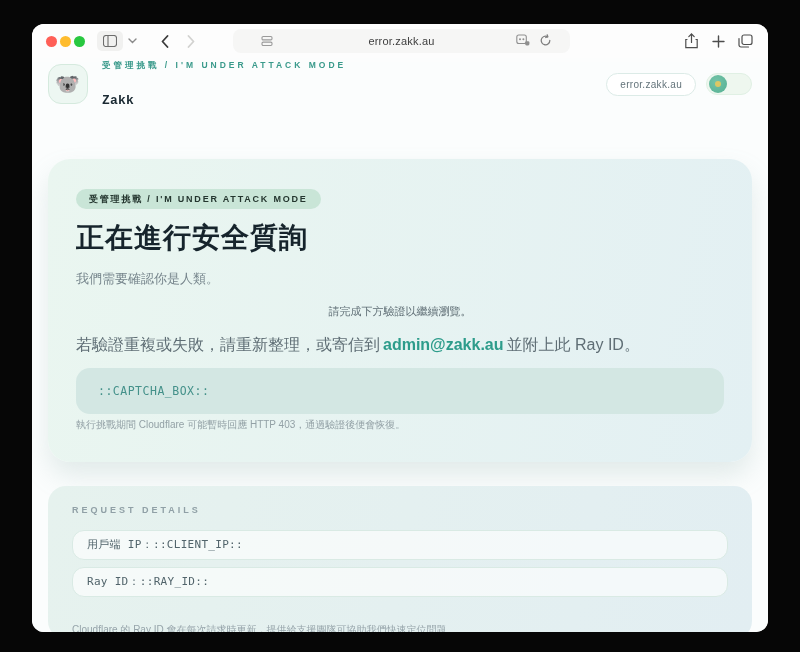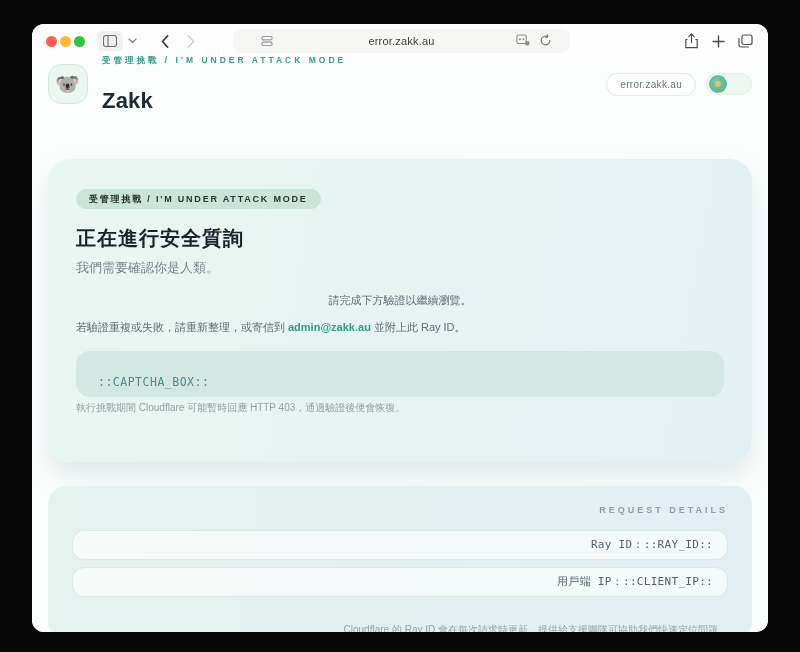--- a/index.html
+++ b/index.html
@@ -40,21 +40,21 @@
   
   .page { height:574px; background:#fbfdfd; position:relative; }
   .site-header { display:flex; align-items:center; margin:4px 16px 0; height:44px; }
   .avatar {
     width:40px; height:40px; border-radius:13px; background:#edf7f2;
     border:1px solid #d5eade; display:flex; align-items:center; justify-content:center;
     font-size:20px; line-height:1;
   }
   .head-text { margin-left:14px; }
   .eyebrow { font-size:8.5px; font-weight:700; letter-spacing:3px; color:#3a9a8b; }
-  .site-name { margin-top:21px; font-size:22px; font-weight:700; color:#1b2a33; letter-spacing:.2px; }
+  .site-name { margin-top:21px; font-size:13px; font-weight:700; color:#1b2a33; letter-spacing:.2px;font-family:Liberation Mono, monospace; }
   .head-right { margin-left:auto; display:flex; align-items:center; }
   .domain-pill {
     font-size:10px; color:#64747b; background:#ffffff; border:1px solid #dcebe7;
     border-radius:999px; padding:5px 13px; letter-spacing:.3px;
   }
   .toggle {
     position:relative; width:46px; height:22px; margin-left:10px;
     background:#eef7ef; border:1px solid #e0f0e4; border-radius:11px; cursor:default;
   }
   .toggle .knob {
@@ -68,37 +68,36 @@
   .main-card {
     margin-top:53px; height:303px; padding:28px 28px 18px;
     background:linear-gradient(100deg,#eaf6f0 0%,#e3f0f3 100%);
     box-shadow:0 14px 26px rgba(140,175,170,.22);
   }
   .badge {
     display:inline-block; margin-top:2px; height:20px; line-height:20px;
     padding:0 13px; border-radius:10px; background:#c9e5d7;
     font-size:9px; font-weight:700; letter-spacing:1.8px; color:#24362f;
   }
-  .main-title { margin-top:12px; font-size:20px; line-height:34px; font-weight:700; color:#16242c; letter-spacing:1px; }
-  .main-sub { margin-top:4px; font-size:13px; line-height:18px; color:#75848b; }
+  .main-title { margin-top:12px; font-size:28px; line-height:34px; font-weight:700; color:#16242c; letter-spacing:1px; }
+  .main-sub { margin-top:15px; font-size:13px; line-height:18px; color:#75848b; }
   .instruction { margin-top:16px; font-size:11px; line-height:15px; color:#5f6e75;text-align:center; }
-  .fallback { margin-top:12px; font-size:11px; line-height:15px; color:#5f6e75; }
+  .fallback { margin-top:18px; font-size:16px; line-height:15px; color:#5f6e75; }
   .email-link { color:#2d9c8b; font-weight:700; margin:0 3px; cursor:pointer; }
   .captcha-box {
     margin-top:16px; height:46px; line-height:46px; border-radius:14px;
-    background:#d3e7e3; padding:8px 22px;
+    background:#d3e7e3; padding:0 22px;
     font-family:"DejaVu Sans Mono","Liberation Mono",monospace;
     font-size:11.5px; color:#44918a; letter-spacing:.5px;
   }
   .note-http { margin-top:4px; font-size:10px; line-height:14px; color:#93a1a6; }
   .note-auto { margin-top:5px; font-size:10px; line-height:14px; color:#57a79a; }
   .details-card {
     margin-top:24px; height:153px; padding:18px 24px 15px; border-radius:18px;
     background:linear-gradient(100deg,#e6f2ee 0%,#e2eef2 100%);
-    text-align:right;
   }
   .details-label { font-size:9px; font-weight:700; letter-spacing:3px; color:#90a0a6; line-height:12px; }
   .field {
     margin-top:14px; height:30px; line-height:28px; border-radius:12px;
     border:1px solid #d9eae4; background:rgba(255,255,255,.62); padding:0 14px;
     font-family:"DejaVu Sans Mono","Liberation Mono",monospace;
     font-size:11px; color:#51646b; letter-spacing:.3px;
   }
   .field + .field { margin-top:7px; }
   .details-note { margin-top:26px; font-size:10px; line-height:13px; color:#96a4aa; }
@@ -228,22 +227,22 @@
       <div class="fallback">
         <span>若驗證重複或失敗，請重新整理，或寄信到</span><span class="email-link">admin@zakk.au</span><span>並附上此 Ray ID。</span>
       </div>
       <div class="captcha-box">::CAPTCHA_BOX::</div>
       <div class="note-http">執行挑戰期間 Cloudflare 可能暫時回應 HTTP 403，通過驗證後便會恢復。</div>
     </section>
 
     <section class="card details-card">
       <div class="details-label">REQUEST DETAILS</div>
       <div class="field">
+        <span>用戶端 IP：</span><span>::CLIENT_IP::</span>
+      </div>
+      <div class="field">
         <span>Ray ID：</span><span>::RAY_ID::</span>
-      </div>
-      <div class="field">
-        <span>用戶端 IP：</span><span>::CLIENT_IP::</span>
       </div>
       <div class="details-note">Cloudflare 的 Ray ID 會在每次請求時更新，提供給支援團隊可協助我們快速定位問題。</div>
     </section>
 
   </div>
 </div>
 
 </body></html>

